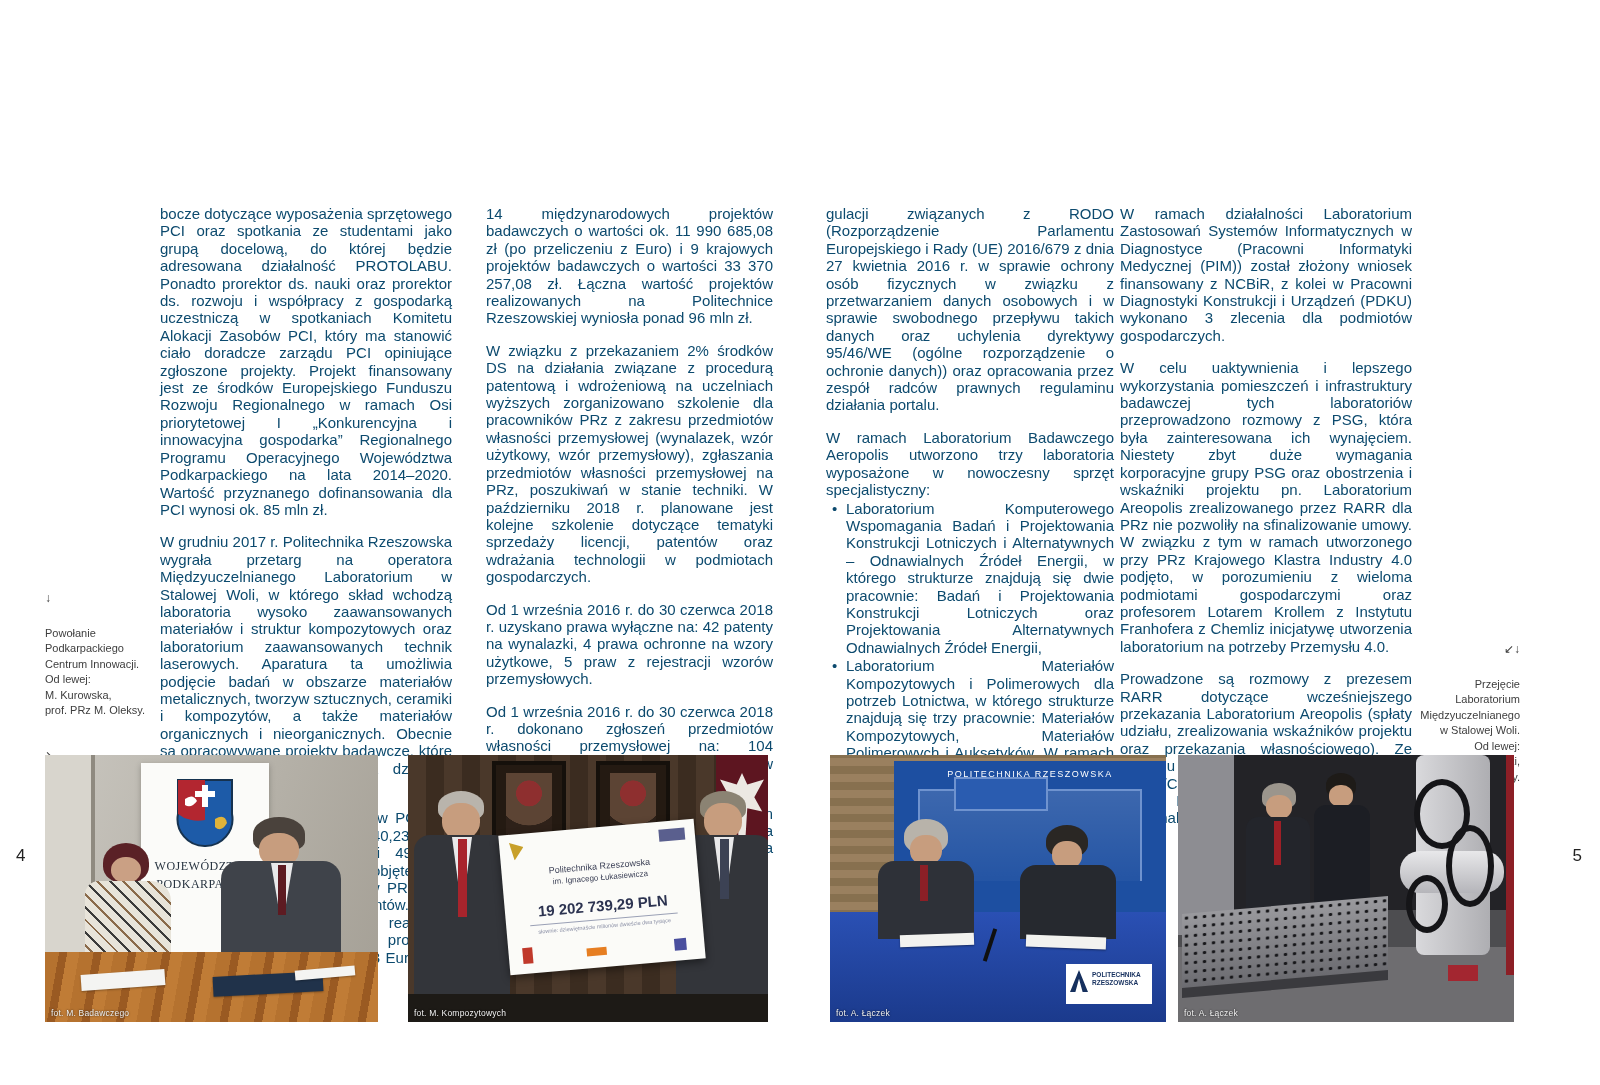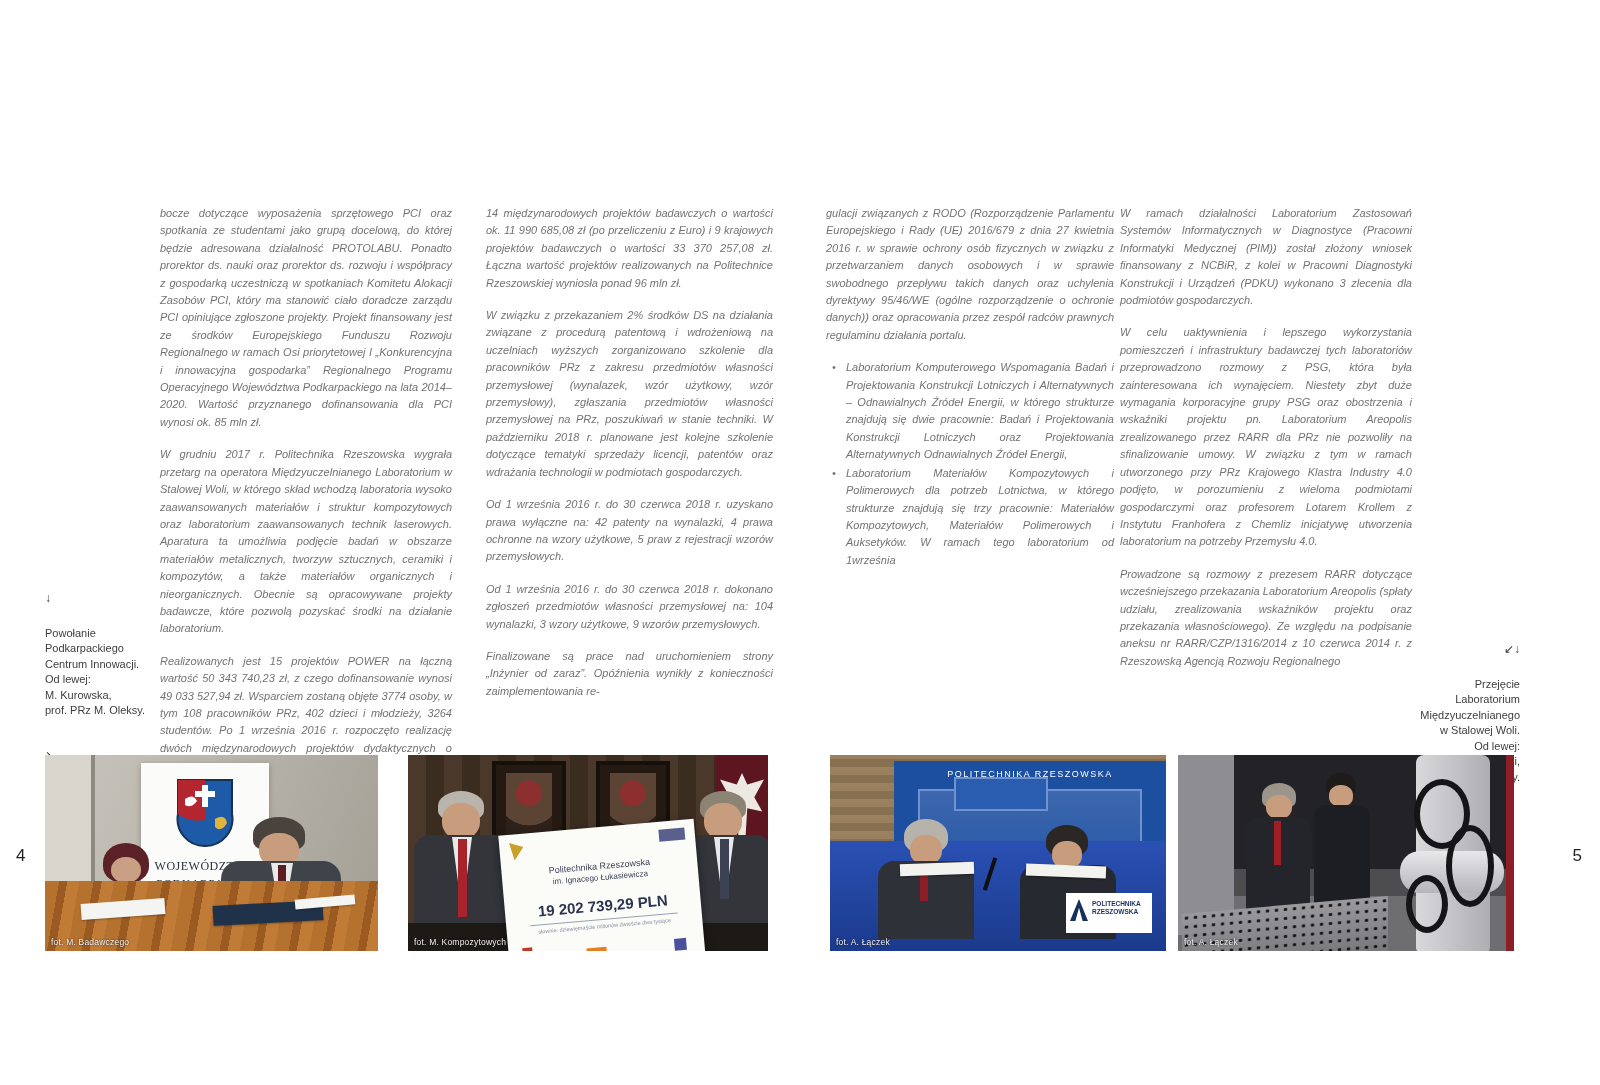--- a/index.html
+++ b/index.html
@@ -2,22 +2,22 @@
 <html><head>
 <meta charset="utf-8">
 <style>
   html,body{margin:0;padding:0;}
   body{
     width:1600px;height:1085px;position:relative;background:#ffffff;
     font-family:"Liberation Sans", sans-serif;color:#1a1a1a;overflow:hidden;
   }
   
   .col{
-    position:absolute;top:205px;font-size:11px;line-height:17.4px;
-    text-align:justify;color:#737373;font-style:italic;
+    position:absolute;top:205px;font-size:15px;line-height:17.4px;
+    text-align:justify;color:#0c4a6e;
   }
   .col p{margin:0 0 15px 0;}
   .col ul{margin:0 0 15px 0;padding:0;list-style:none;}
   .col li{position:relative;padding-left:20px;margin:0 0 1px 0;}
   .col li::before{content:"\2022";position:absolute;left:6px;top:0;}
   #col1{left:160px;width:292px;}
   #col2{left:486px;width:287px;}
   #col3{left:826px;width:288px;}
   #col4{left:1120px;width:292px;}
   
@@ -27,21 +27,21 @@
   }
   .margin-cap .arrow{font-size:12px;color:#3d3d3d;display:block;margin-bottom:4px;}
   #cap-left{left:45px;top:575px;width:112px;text-align:left;}
   #cap-left .blockgap{display:block;height:14px;}
   #cap-right{left:1408px;top:626px;width:112px;text-align:right;}
   
   .pagenum{position:absolute;top:846px;font-size:17px;color:#222;}
   #pn-left{left:16px;}
   #pn-right{right:18px;}
   
-  .photo{position:absolute;top:755px;height:196px;overflow:hidden;background:#888;}
+  .photo{position:absolute;top:755px;height:267px;overflow:hidden;background:#888;}
   .photo *{position:absolute;}
   .credit{
     left:6px;bottom:4px;font-size:8.5px;color:#f2f2f2;z-index:50;
     text-shadow:0 0 2px rgba(0,0,0,.8);letter-spacing:.2px;
   }
   
   #ph1{left:45px;width:333px;}
   #ph1 .wall{inset:0;background:linear-gradient(110deg,#c9c6bf 0%,#b5b1a8 55%,#a49f95 100%);}
   #ph1 .door{left:0;top:0;width:46px;height:210px;background:#d8d5cd;border-right:4px solid #8f8a80;}
   #ph1 .banner{left:96px;top:8px;width:128px;height:190px;background:#fbfbf9;box-shadow:0 2px 6px rgba(0,0,0,.25);}
@@ -184,20 +184,21 @@
 <div class="col" id="col2">
   <p>14 międzynarodowych projektów badawczych o wartości ok. 11 990 685,08 zł (po przeliczeniu z Euro) i 9 krajowych projektów badawczych o wartości 33 370 257,08 zł. Łączna wartość projektów realizowanych na Politechnice Rzeszowskiej wyniosła ponad 96 mln zł.</p>
   <p>W związku z przekazaniem 2% środków DS na działania związane z procedurą patentową i wdrożeniową na uczelniach wyższych zorganizowano szkolenie dla pracowników PRz z zakresu przedmiotów własności przemysłowej (wynalazek, wzór użytkowy, wzór przemysłowy), zgłaszania przedmiotów własności przemysłowej na PRz, poszukiwań w stanie techniki. W październiku 2018 r. planowane jest kolejne szkolenie dotyczące tematyki sprzedaży licencji, patentów oraz wdrażania technologii w podmiotach gospodarczych.</p>
   <p>Od 1 września 2016 r. do 30 czerwca 2018 r. uzyskano prawa wyłączne na: 42 patenty na wynalazki, 4 prawa ochronne na wzory użytkowe, 5 praw z rejestracji wzorów przemysłowych.</p>
   <p>Od 1 września 2016 r. do 30 czerwca 2018 r. dokonano zgłoszeń przedmiotów własności przemysłowej na: 104 wynalazki, 3 wzory użytkowe, 9 wzorów przemysłowych.</p>
   <p>Finalizowane są prace nad uruchomieniem strony „Inżynier od zaraz”. Opóźnienia wynikły z konieczności zaimplementowania re-</p>
 </div>
 
 <div class="col" id="col3">
   <p>gulacji związanych z RODO (Rozporządzenie Parlamentu Europejskiego i Rady (UE) 2016/679 z dnia 27 kwietnia 2016 r. w sprawie ochrony osób fizycznych w związku z przetwarzaniem danych osobowych i w sprawie swobodnego przepływu takich danych oraz uchylenia dyrektywy 95/46/WE (ogólne rozporządzenie o ochronie danych)) oraz opracowania przez zespół radców prawnych regulaminu działania portalu.</p>
+  <p style="margin-bottom:1px;">W ramach Laboratorium Badawczego Aeropolis utworzono trzy laboratoria wyposażone w nowoczesny sprzęt specjalistyczny:</p>
   <ul>
     <li>Laboratorium Komputerowego Wspomagania Badań i Projektowania Konstrukcji Lotniczych i Alternatywnych – Odnawialnych Źródeł Energii, w którego strukturze znajdują się dwie pracownie: Badań i Projektowania Konstrukcji Lotniczych oraz Projektowania Alternatywnych Odnawialnych Źródeł Energii,</li>
     <li>Laboratorium Materiałów Kompozytowych i Polimerowych dla potrzeb Lotnictwa, w którego strukturze znajdują się trzy pracownie: Materiałów Kompozytowych, Materiałów Polimerowych i Auksetyków. W ramach tego laboratorium od 1września</li>
   </ul>
 </div>
 
 <div class="col" id="col4">
   <p>W ramach działalności Laboratorium Zastosowań Systemów Informatycznych w Diagnostyce (Pracowni Informatyki Medycznej (PIM)) został złożony wniosek finansowany z NCBiR, z kolei w Pracowni Diagnostyki Konstrukcji i Urządzeń (PDKU) wykonano 3 zlecenia dla podmiotów gospodarczych.</p>
   <p>W celu uaktywnienia i lepszego wykorzystania pomieszczeń i infrastruktury badawczej tych laboratoriów przeprowadzono rozmowy z PSG, która była zainteresowana ich wynajęciem. Niestety zbyt duże wymagania korporacyjne grupy PSG oraz obostrzenia i wskaźniki projektu pn. Laboratorium Areopolis zrealizowanego przez RARR dla PRz nie pozwoliły na sfinalizowanie umowy. W związku z tym w ramach utworzonego przy PRz Krajowego Klastra Industry 4.0 podjęto, w porozumieniu z wieloma podmiotami gospodarczymi oraz profesorem Lotarem Krollem z Instytutu Franhofera z Chemliz inicjatywę utworzenia laboratorium na potrzeby Przemysłu 4.0.</p>
   <p>Prowadzone są rozmowy z prezesem RARR dotyczące wcześniejszego przekazania Laboratorium Areopolis (spłaty udziału, zrealizowania wskaźników projektu oraz przekazania własnościowego). Ze względu na podpisanie aneksu nr RARR/CZP/1316/2014 z 10 czerwca 2014 r. z Rzeszowską Agencją Rozwoju Regionalnego</p>

